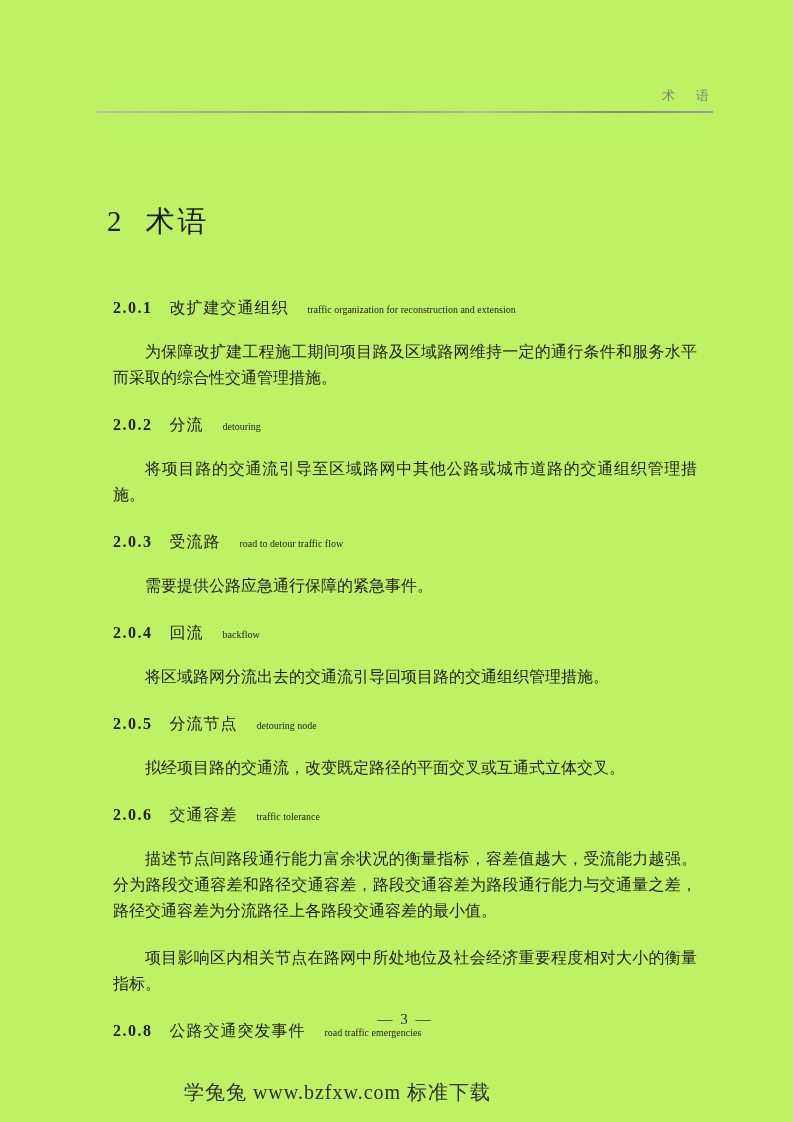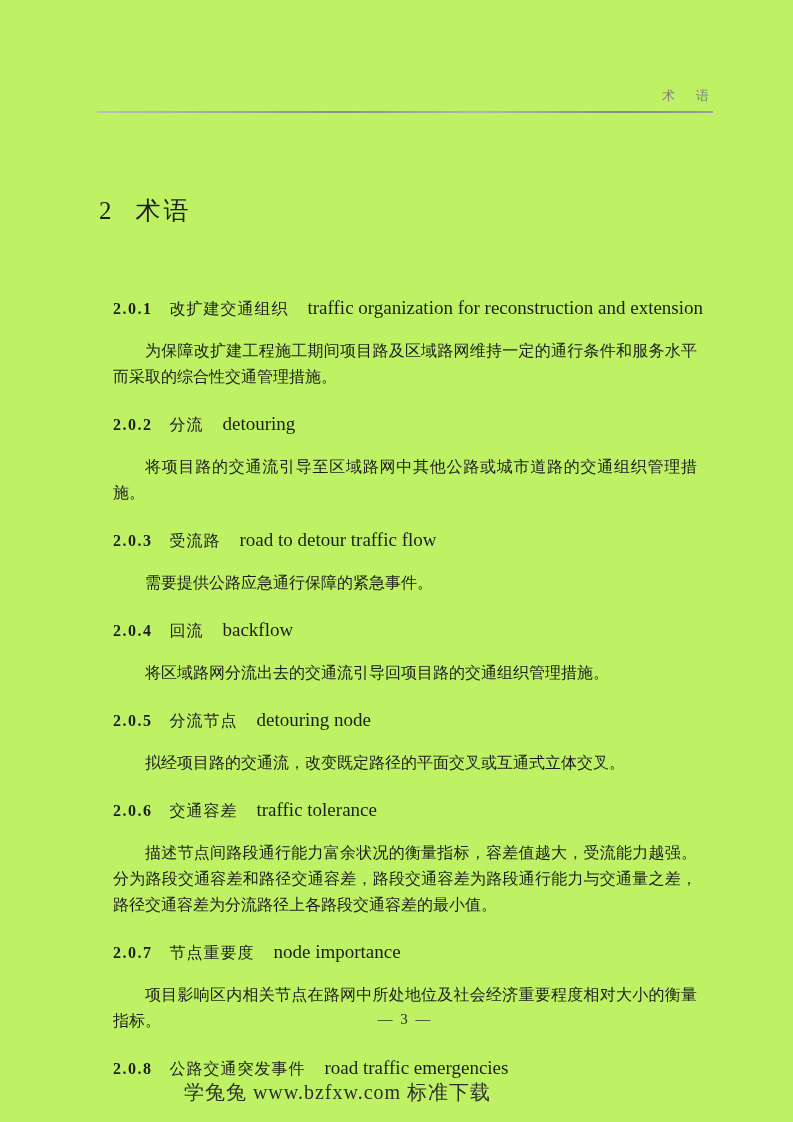--- a/index.html
+++ b/index.html
@@ -10,32 +10,32 @@
   }
   .running-title {
     position:absolute; top:87px; right:80px;
     font-size:13px; color:#7d7d7d; letter-spacing:4px; white-space:pre;
   }
   .header-rule {
     position:absolute; top:111px; left:97px; width:616px; height:2px;
     background:linear-gradient(to right,#bdbdbd,#8f8f8f 40%,#b5b5b5 62%,#888888 85%,#9f9f9f);
   }
   .chapter-title {
-    position:absolute; top:194px; left:99px; margin:0;
-    font-size:25px; font-weight:400; letter-spacing:1px;
+    position:absolute; top:194px; left:99px; margin:8px;
+    font-size:29px; font-weight:400; letter-spacing:1px;
   }
   .chapter-num { margin-right:23px; }
   .chapter-name { letter-spacing:3px; }
   .content { position:absolute; top:295px; left:97px; width:616px;
     font-size:16px; line-height:26px; }
   .term { margin-bottom:21px; }
   .term-head { margin:0 0 0 16px; }
   .term-num { font-weight:700; letter-spacing:1.5px; margin-right:13px;text-align:right; }
   .term-cn { margin-right:15px; letter-spacing:1px; }
-  .term-en { font-size:19px; }
+  .term-en { font-size:10px; }
   .term-body { margin:16px; text-align:justify; text-indent:32px; }
   .page-number {
     position:absolute; top:1011px; left:97px; width:616px; text-align:center;
     font-size:15px; letter-spacing:2px; color:#2a2a2a;
   }
   .watermark {
     position:absolute; top:1079px; left:0; width:627px; box-sizing:border-box;
     padding-left:48px; text-align:center; font-size:20px; color:#2e2e2e;
     letter-spacing:1px;
   }
@@ -102,25 +102,20 @@
     <section class="term">
       <p class="term-head">
         <span class="term-num">2.0.6</span>
         <span class="term-cn">交通容差</span>
         <span class="term-en">traffic tolerance</span>
       </p>
       <p class="term-body">描述节点间路段通行能力富余状况的衡量指标，容差值越大，受流能力越强。分为路段交通容差和路径交通容差，路段交通容差为路段通行能力与交通量之差，路径交通容差为分流路径上各路段交通容差的最小值。</p>
     </section>
 
     <section class="term">
-      <p class="term-head">
-        <span class="term-num">2.0.7</span>
-        <span class="term-cn">节点重要度</span>
-        <span class="term-en">node importance</span>
-      </p>
       <p class="term-body">项目影响区内相关节点在路网中所处地位及社会经济重要程度相对大小的衡量指标。</p>
     </section>
 
     <section class="term">
       <p class="term-head">
         <span class="term-num">2.0.8</span>
         <span class="term-cn">公路交通突发事件</span>
         <span class="term-en">road traffic emergencies</span>
       </p>
     </section>

